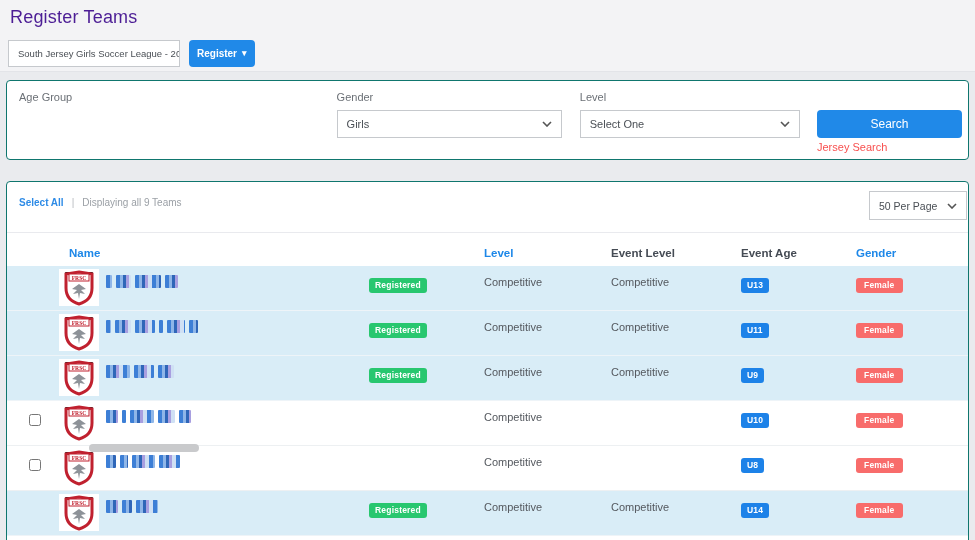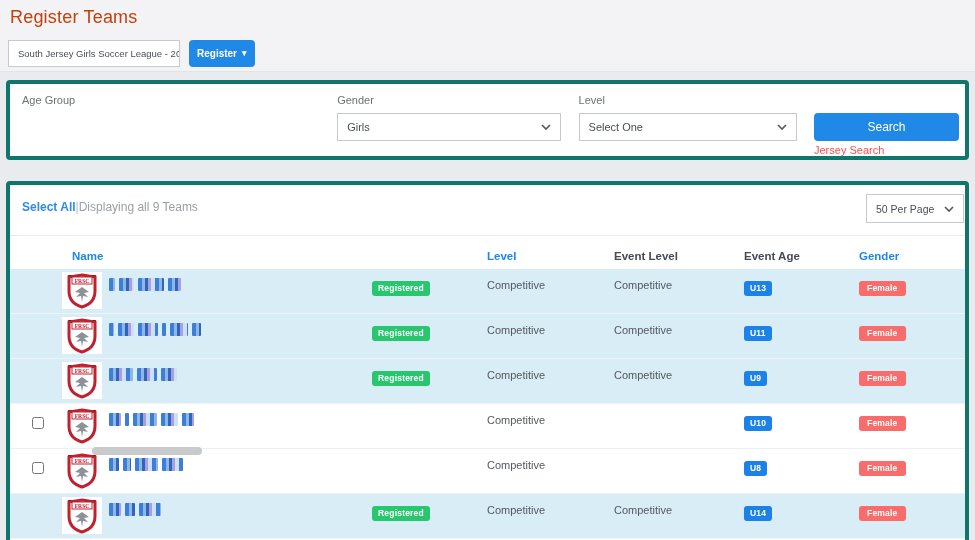--- a/index.html
+++ b/index.html
@@ -5,21 +5,21 @@
   * { box-sizing: border-box; margin: 0; padding: 0; }
   html,body { width: 975px; height: 540px; }
   body { font-family: "Liberation Sans", sans-serif; }
   .page {
     position: relative; width: 975px; height: 540px; overflow: hidden;
     background: #eaebee; color: #4a4f55;
   }
 
   
   .topbar { height: 72px; background: #f3f3f5; border-bottom: 1px solid #e3e4e8; padding-top: 7px; }
-  .page-title { font-size: 18px; font-weight: 500; color: #c2410c; margin-left: 10px; letter-spacing: .2px; }
+  .page-title { font-size: 18px; font-weight: 500; color: #4c1d95; margin-left: 10px; letter-spacing: .2px; }
   .league-row { display: flex; align-items: center; gap: 9px; margin: 12px 0 0 8px; }
 
   .sel {
     display: flex; align-items: center; background: #fff;
     border: 1px solid #c6c9cd; border-radius: 0; height: 27px;
     padding: 0 9px; font-size: 10.5px; color: #4a4f55; cursor: pointer;
     white-space: nowrap; overflow: hidden;
   }
   .sel .chev { margin-left: auto; flex: 0 0 auto; padding-left: 7px; }
   .chev svg { display: block; }
@@ -28,21 +28,21 @@
 
   .btn-register {
     height: 27px; border: none; border-radius: 4px; background: #2089e8;
     color: #fff; font-weight: 700; font-size: 10px; padding: 0 8px;
     display: flex; align-items: center; gap: 5px; cursor: pointer;
     font-family: "Liberation Sans", sans-serif;
   }
   .caret { display:inline-block; font-size: 9px; line-height: 1; }
 
   
-  .card { background: #fff; border: 4px solid #0f766e; border-radius: 4px; }
+  .card { background: #fff; border: 1px solid #0f766e; border-radius: 4px; }
   .filter-card { margin: 8px 6px 0 6px; height: 80px; padding: 10px 6px 0 12px; }
   .filter-grid { display: flex; }
   .fgroup { display: flex; flex-direction: column; }
   .flabel { font-size: 11px; color: #6b7076; margin-bottom: 6px; height: 13px; }
   .fgroup .sel { height: 28px; font-size: 11px; }
   .g-age { width: 302px; margin-right: 18px; }
   .age-selects { display: flex; gap: 18px; }
   .sel-min, .sel-max { width: 142px; }
   .g-gender { width: 227px; margin-right: 18px; }
   .g-level { width: 222px; margin-right: 17px; }
@@ -50,21 +50,21 @@
   .btn-search {
     height: 28px; width: 145px; margin-top: 19px; border: none; border-radius: 4px;
     background: #2089e8; color: #fff; font-size: 12px; cursor: pointer;
     font-family: "Liberation Sans", sans-serif;
   }
   .clear-link { font-size: 11px; color: #f8504f; margin-top: 3px; text-decoration: none; cursor: pointer; }
 
   
   .table-card { position: relative; margin: 21px 6px 0 6px; height: 380px; padding: 0; }
   .table-toolbar { position: relative; height: 51px; border-bottom: 1px solid #e9eaee; }
-  .toolbar-left { position: absolute; left: 12px; top: 15px; font-size: 12px; display: flex; gap: 0; align-items: center; }
+  .toolbar-left { position: absolute; left: 12px; top: 15px; font-size: 10px; display: flex; gap: 8px; align-items: center; }
   .link-blue { color: #2e8be6; text-decoration: none; font-weight: 700; cursor: pointer; }
   .sep { color: #b7bbc0; }
   .displaying { color: #9ba0a6; }
   .perpage-sel { position: absolute; right: 1px; top: 9px; width: 98px; height: 29px; font-size: 10.5px; }
 
   .thead { display: flex; height: 33px; align-items: flex-end; padding-bottom: 7px; }
   .thead > div { font-size: 11.5px; font-weight: 700; }
   .h-check { width: 52px; }
   .h-name  { width: 425px; padding-left: 10px; color: #1d87e8; }
   .h-level { width: 127px; color: #1d87e8; }

